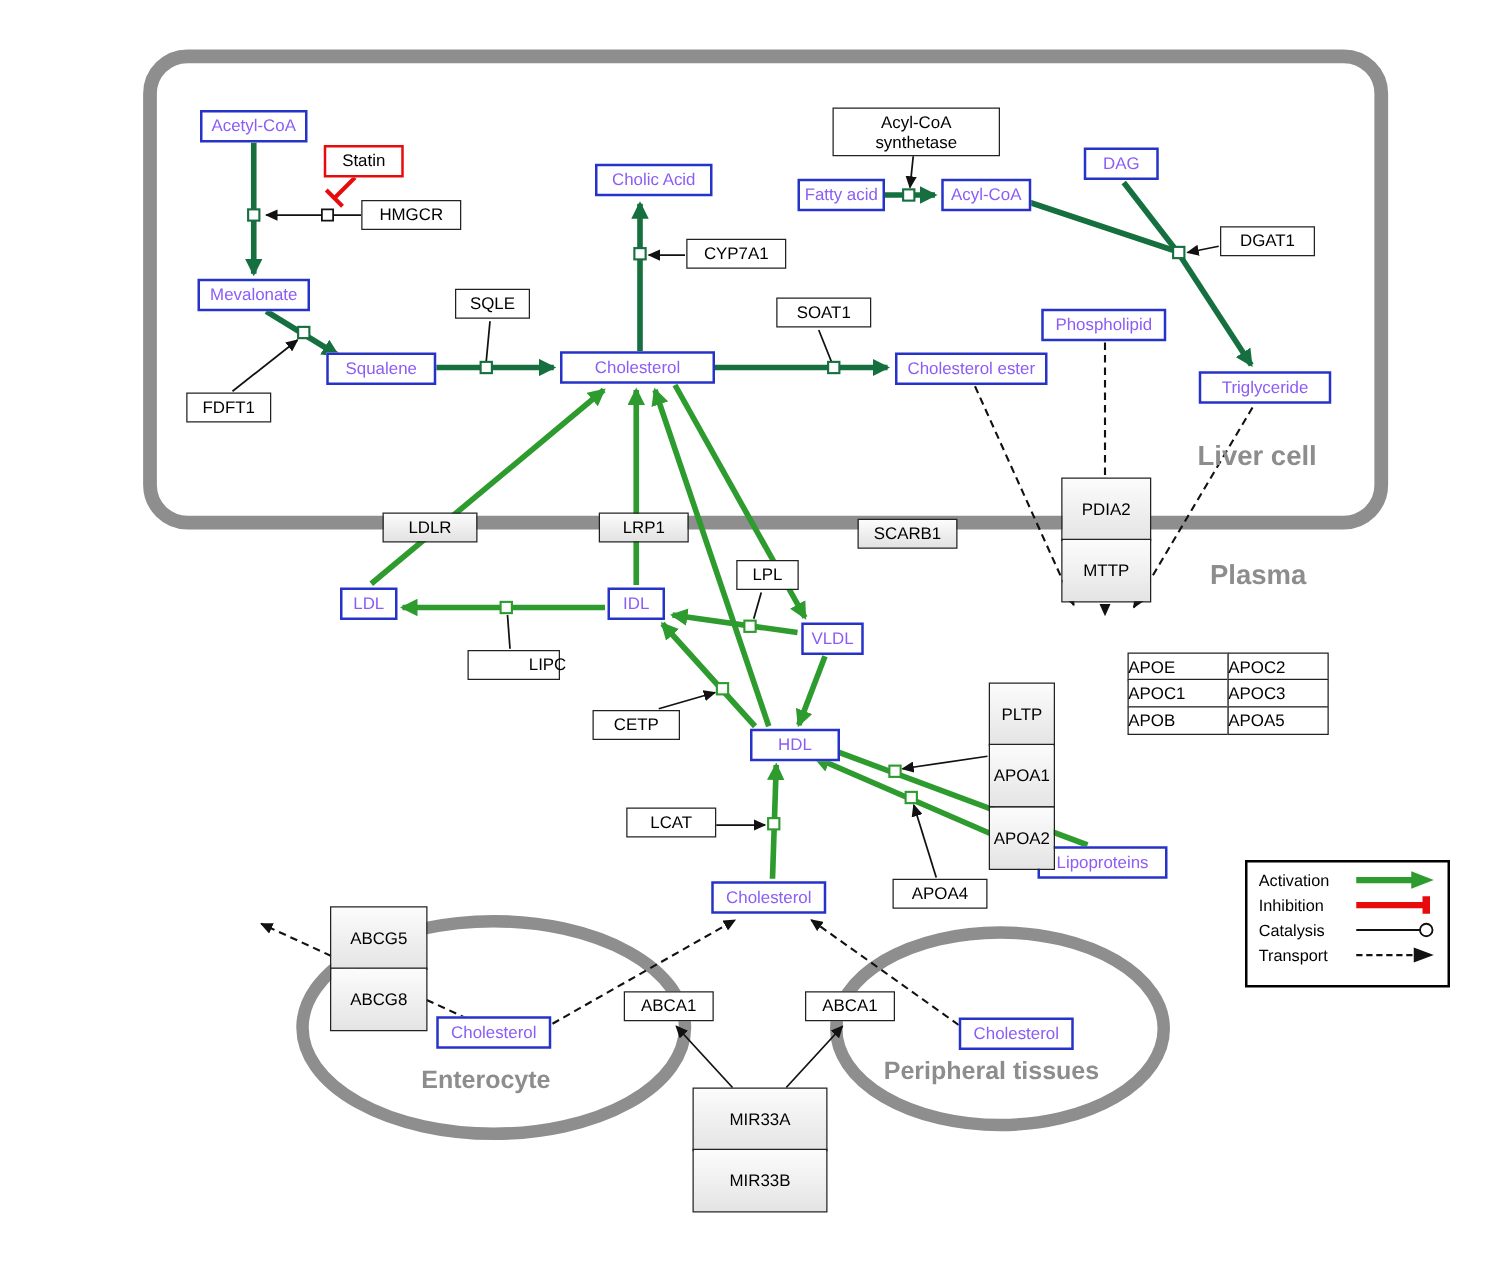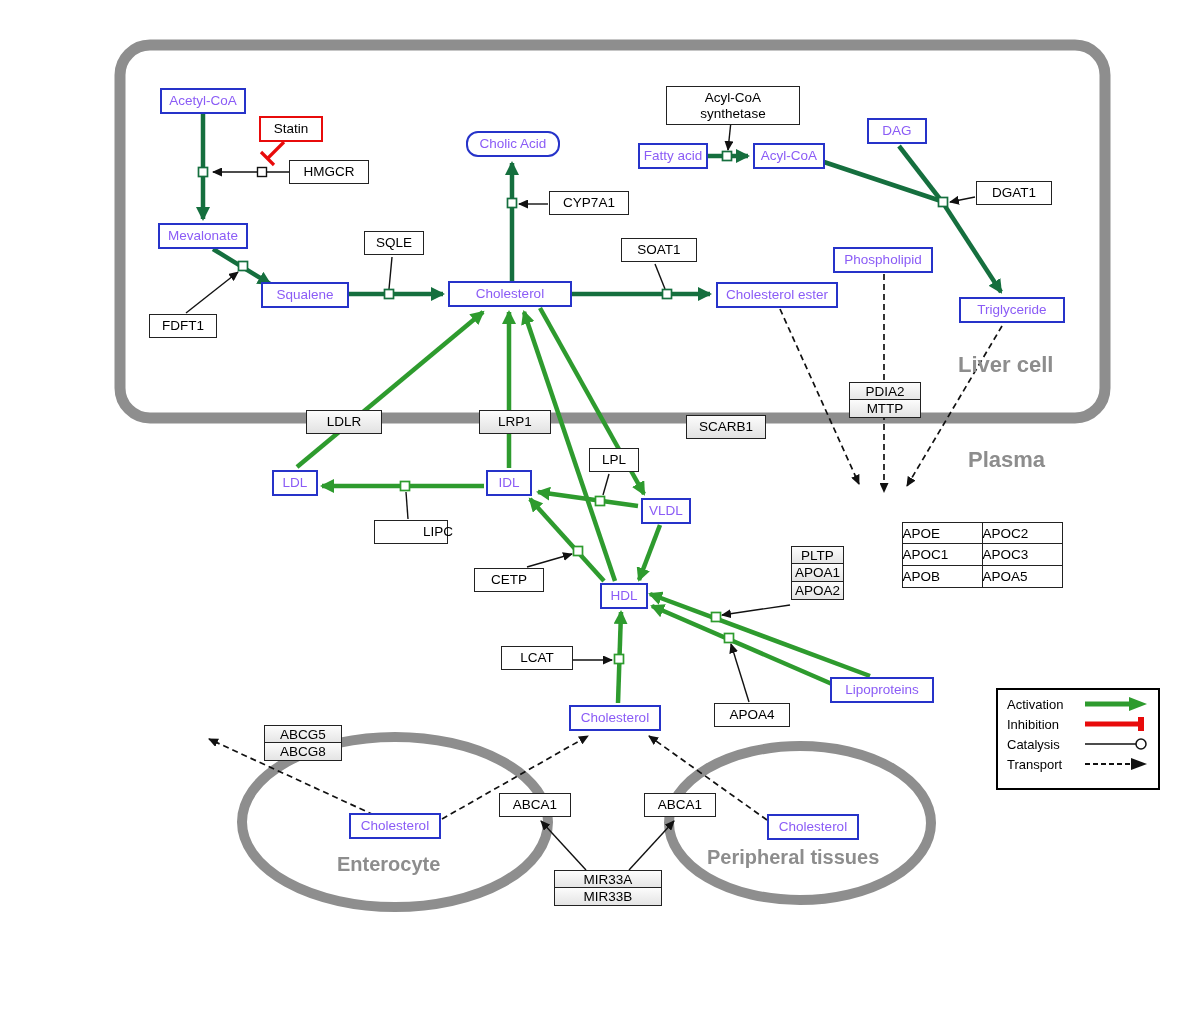--- a/index.html
+++ b/index.html
@@ -6,21 +6,21 @@
   #canvas{position:relative;width:1200px;height:1013px;background:#fff;overflow:hidden;}
   #edges{position:absolute;left:0;top:0;z-index:1;}
   .node{position:absolute;z-index:3;box-sizing:border-box;background:#fff;border:2px solid #2633c9;
         color:#8b5cf6;font-size:13.5px;text-align:center;padding:3px 2px;line-height:1.15;}
   .enz{position:absolute;z-index:3;box-sizing:border-box;background:#fff;border:1.4px solid #222;
         color:#000;font-size:13.5px;text-align:center;padding:3px 2px;line-height:1.15;}
   .enz.red{border:2px solid #e80b0b;}
   .gray{background:linear-gradient(#fcfcfc,#e2e2e2);}
   .stack{position:absolute;z-index:3;}
   .stack .cell{box-sizing:border-box;border:1.4px solid #222;background:linear-gradient(#fcfcfc,#e4e4e4);
-        font-size:13.5px;text-align:center;padding:1px 2px;margin-top:-1.4px;}
+        font-size:13.5px;text-align:center;padding:17px 2px;margin-top:-1.4px;}
   .comp-label{position:absolute;z-index:2;color:#8d8d8d;font-weight:bold;font-size:22px;}
   .comp-label.small{font-size:20px;}
   .apo-table{position:absolute;z-index:3;display:grid;grid-template-columns:80px 80px;}
   .apo-table .cell{box-sizing:border-box;border:1.4px solid #222;background:#fff;font-size:13.5px;
         text-align:left;padding:3px 0;margin-left:-1.4px;margin-top:-1.4px;}
   .legend{position:absolute;z-index:3;box-sizing:border-box;border:2px solid #000;background:#fff;
         padding:4px 0;}
   .legend-row{display:flex;align-items:center;justify-content:space-between;padding:2px 9px;
         font-size:13px;color:#000;}
 </style>
@@ -136,31 +136,31 @@
 
   <div class="comp-label" style="left:958px;top:352px;">Liver cell</div>
   <div class="comp-label" style="left:968px;top:447px;">Plasma</div>
   <div class="comp-label small" style="left:337px;top:853px;">Enterocyte</div>
   <div class="comp-label small" style="left:707px;top:846px;">Peripheral tissues</div>
 
   <div class="node" style="left:160px;top:88px;width:86px;">Acetyl-CoA</div>
   <div class="node" style="left:158px;top:223px;width:90px;">Mevalonate</div>
   <div class="node" style="left:261px;top:282px;width:88px;">Squalene</div>
   <div class="node" style="left:448px;top:281px;width:124px;">Cholesterol</div>
-  <div class="node" style="left:466px;top:131px;width:94px;border-radius:12px;">Cholic Acid</div>
+  <div class="node" style="left:476px;top:131px;width:94px;">Cholic Acid</div>
   <div class="node" style="left:638px;top:143px;width:70px;">Fatty acid</div>
   <div class="node" style="left:753px;top:143px;width:72px;">Acyl-CoA</div>
   <div class="node" style="left:867px;top:118px;width:60px;">DAG</div>
   <div class="node" style="left:833px;top:247px;width:100px;">Phospholipid</div>
   <div class="node" style="left:716px;top:282px;width:122px;">Cholesterol ester</div>
   <div class="node" style="left:959px;top:297px;width:106px;">Triglyceride</div>
   <div class="node" style="left:272px;top:470px;width:46px;">LDL</div>
   <div class="node" style="left:486px;top:470px;width:46px;">IDL</div>
   <div class="node" style="left:641px;top:498px;width:50px;">VLDL</div>
-  <div class="node" style="left:600px;top:583px;width:48px;">HDL</div>
+  <div class="node" style="left:600px;top:583px;width:72px;">HDL</div>
   <div class="node" style="left:569px;top:705px;width:92px;">Cholesterol</div>
   <div class="node" style="left:830px;top:677px;width:104px;">Lipoproteins</div>
   <div class="node" style="left:349px;top:813px;width:92px;">Cholesterol</div>
   <div class="node" style="left:767px;top:814px;width:92px;">Cholesterol</div>
 
   <div class="enz red" style="left:259px;top:116px;width:64px;">Statin</div>
   <div class="enz" style="left:289px;top:160px;width:80px;">HMGCR</div>
   <div class="enz" style="left:364px;top:231px;width:60px;">SQLE</div>
   <div class="enz" style="left:149px;top:314px;width:68px;">FDFT1</div>
   <div class="enz" style="left:549px;top:191px;width:80px;">CYP7A1</div>

